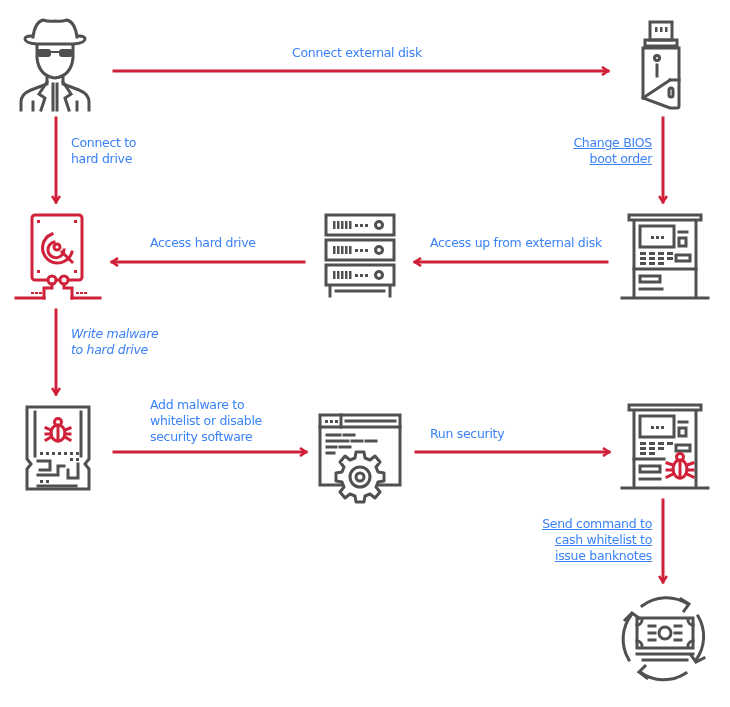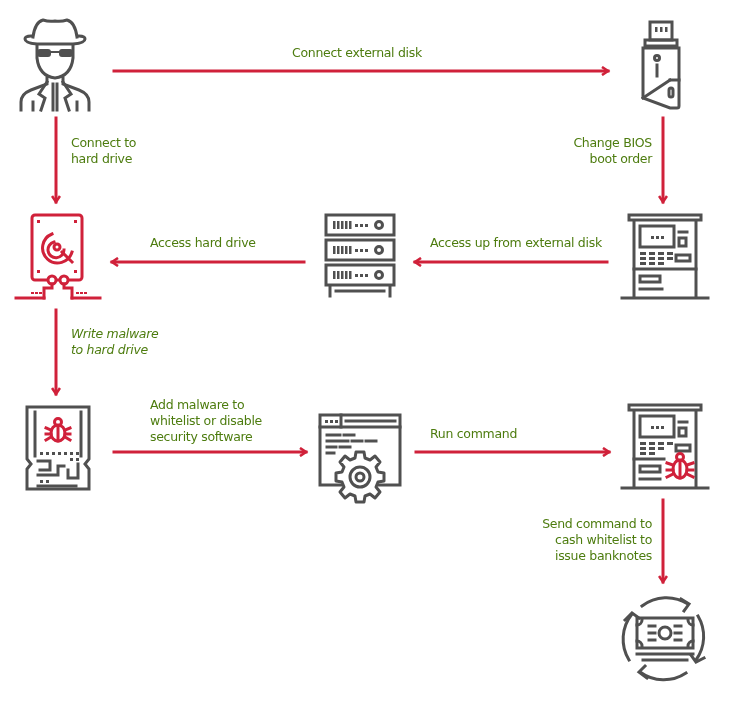--- a/index.html
+++ b/index.html
@@ -1,19 +1,19 @@
 <!DOCTYPE html>
 <html><head>
   <meta charset="utf-8">
   <style>
     html, body { margin: 0; padding: 0; background: #ffffff; }
     body { width: 730px; height: 707px; position: relative; overflow: hidden; font-family: "Liberation Sans", sans-serif; }
     #canvas { position: absolute; left: 0; top: 0; width: 730px; height: 707px; }
-    .lbl { position: absolute; color: #4d7c0f; font-size: 12.5px; line-height: 16px; white-space: pre-line; font-family: "DejaVu Sans", sans-serif; letter-spacing: -0.3px; }
-    .lbl.right { text-align: right; }
+    .lbl { position: absolute; color: #3b82f6; font-size: 12.5px; line-height: 16px; white-space: pre-line; font-family: "DejaVu Sans", sans-serif; letter-spacing: -0.3px; }
+    .lbl.right { text-align: right; text-decoration: underline; }
     .g { stroke: #505050; fill: none; stroke-width: 3; stroke-linecap: square; stroke-linejoin: miter; }
     .gf { fill: #505050; stroke: none; }
     .r { stroke: #d0213a; fill: none; stroke-width: 3; stroke-linecap: square; stroke-linejoin: miter; }
     .rf { fill: #d0213a; stroke: none; }
   </style>
 </head>
 <body>
 
 <svg id="canvas" viewBox="0 0 730 707" xmlns="http://www.w3.org/2000/svg">
   <defs>
@@ -280,16 +280,16 @@
 boot order</div>
 <div class="lbl" style="left:430px; top:235px;">Access up from external disk</div>
 <div class="lbl" style="left:150px; top:235px;">Access hard drive</div>
 <div class="lbl" style="left:71px; top:135px;">Connect to
 hard drive</div>
 <div class="lbl" style="left:71px; top:326px;font-style:italic;">Write malware
 to hard drive</div>
 <div class="lbl" style="left:150px; top:397px;">Add malware to
 whitelist or disable
 security software</div>
-<div class="lbl" style="left:430px; top:426px;">Run command</div>
+<div class="lbl" style="left:430px; top:426px;">Run security</div>
 <div class="lbl right" style="left:520px; top:516px; width:132px;">Send command to
 cash whitelist to
 issue banknotes</div>
 
 </body></html>

